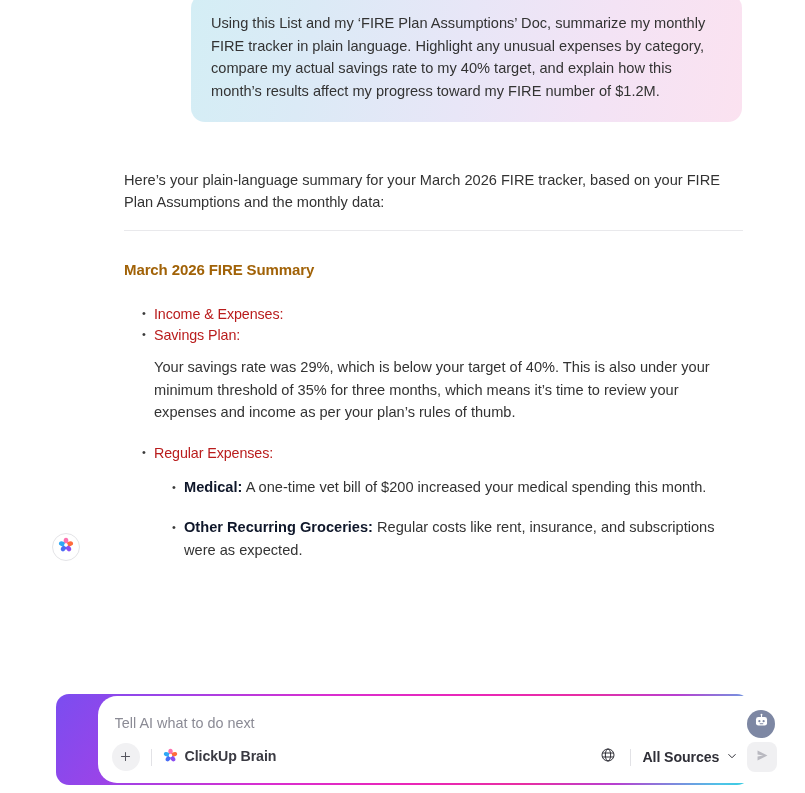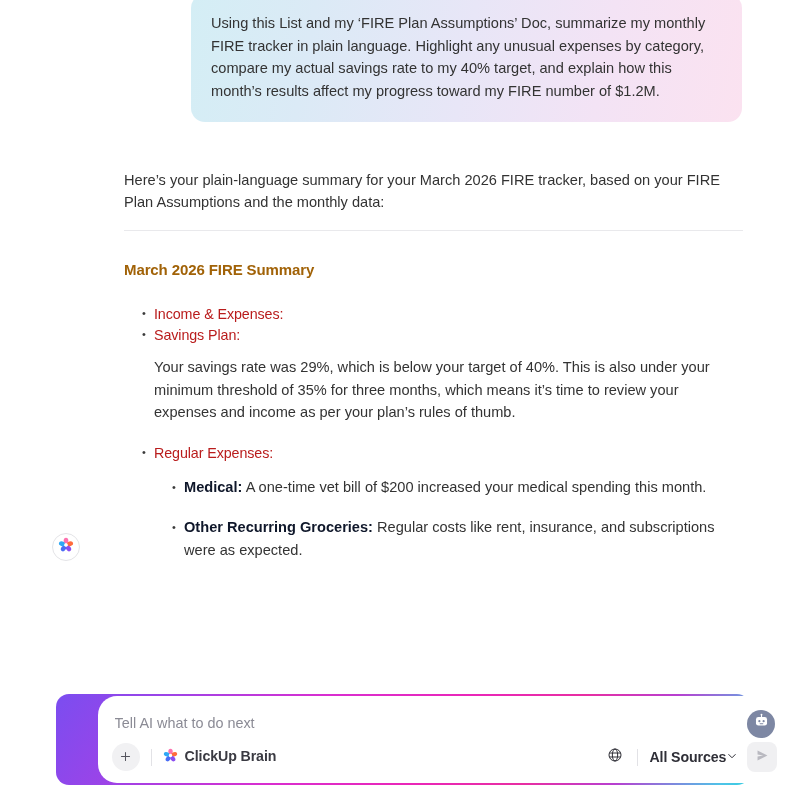--- a/index.html
+++ b/index.html
@@ -259,21 +259,21 @@
     height: 22px;
     display: flex;
     align-items: center;
     justify-content: center;
     cursor: pointer;
     flex: 0 0 auto;
   }
   .sources-chip {
     display: flex;
     align-items: center;
-    gap: 0;
+    gap: 7px;
     cursor: pointer;
     flex: 0 0 auto;
     padding-right: 9px;
   }
   .sources-chip .lbl {
     font-size: 14.2px;
     color: #2f2f37;
     font-weight: 600;
     letter-spacing: -0.1px;
   }

